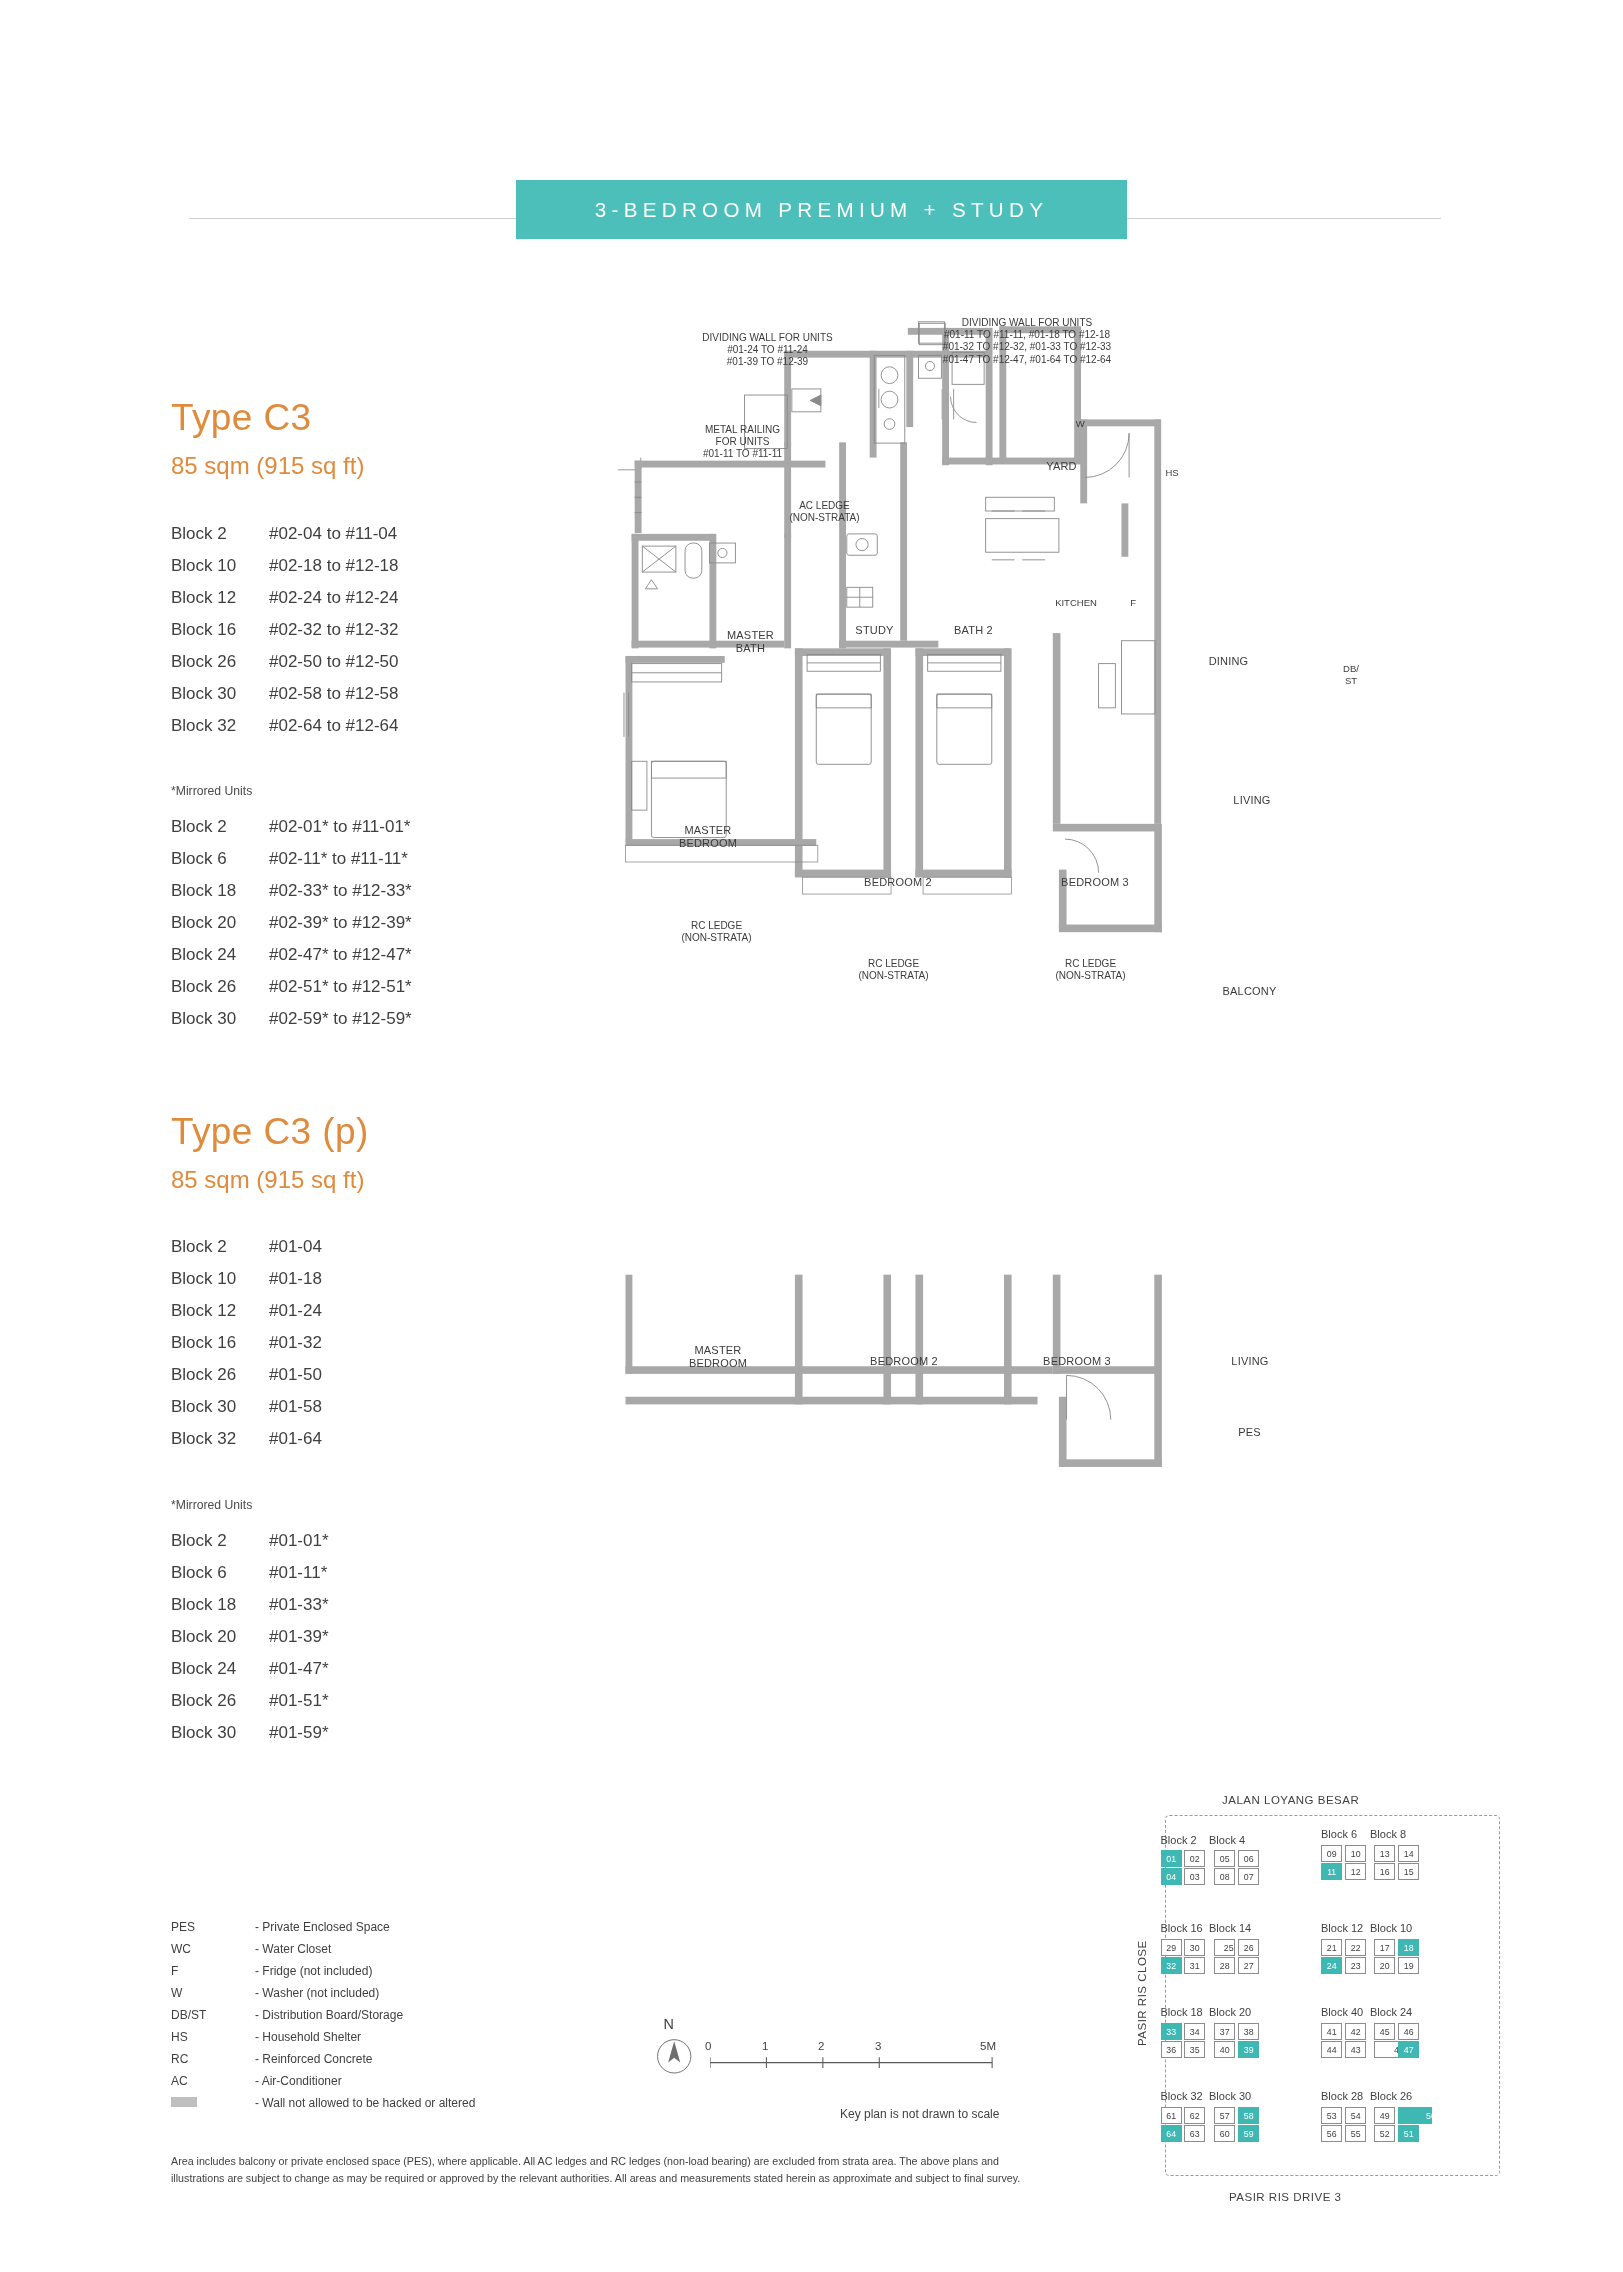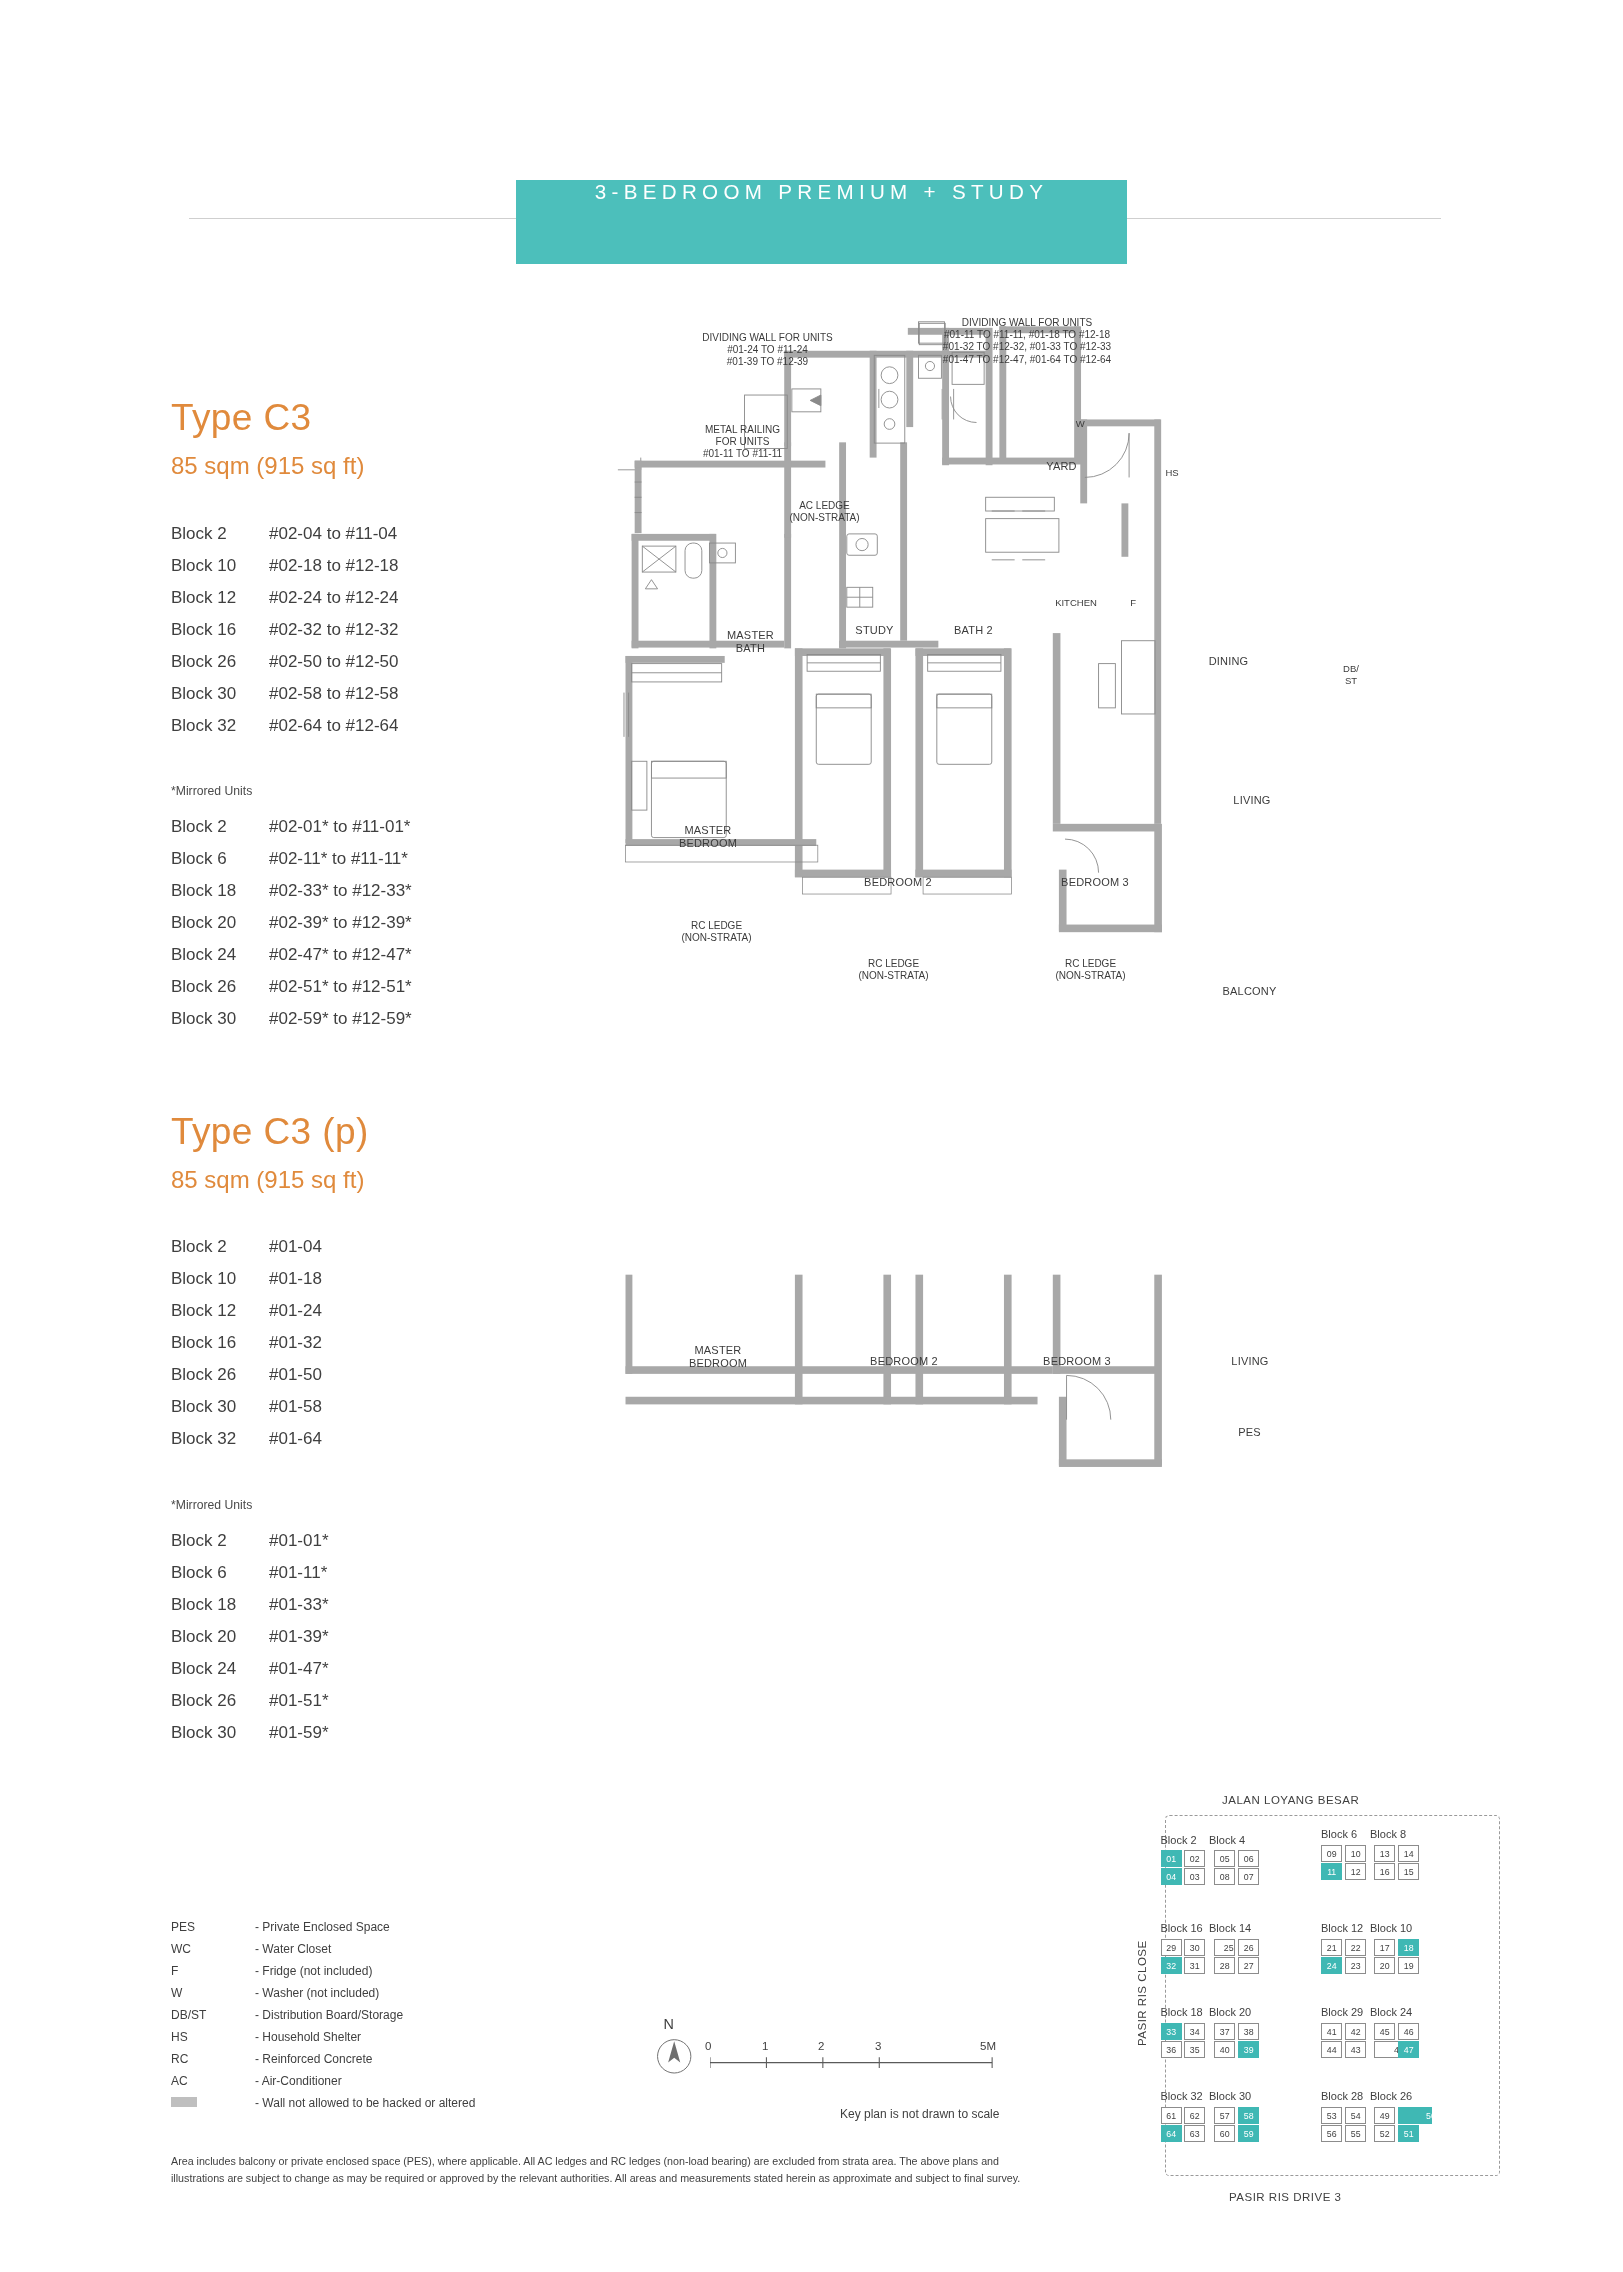--- a/index.html
+++ b/index.html
@@ -11,22 +11,22 @@
     position:relative;
     overflow:hidden;
   }
   .page{position:absolute;inset:0;}
 
   
   .hdr-rule{
     position:absolute;top:218px;left:189px;width:1252px;height:0.8px;background:#cfcfcf;
   }
   .hdr-band{
-    position:absolute;left:516px;top:180px;width:611px;height:84px;
-    background:#4cbfbb;display:flex;justify-content:center;
+    position:absolute;left:516px;top:180px;width:611px;height:59px;
+    background:#4cbfbb;display:flex;align-items:center;justify-content:center;
   }
   .hdr-band span{
     color:#ffffff;font-size:20.6px;letter-spacing:5.3px;font-weight:500;
   }
 
   
   .type-title{
     position:absolute;color:#e08a3c;font-size:37px;font-weight:400;letter-spacing:0.4px;
     font-family:"Liberation Sans", sans-serif;
   }
@@ -541,21 +541,21 @@
         <div class="kp-blk" style="left: 30.5px; top: 212px;">Block 18</div>
         <div class="kp-blk" style="left: 79px; top: 212px;">Block 20</div>
         <div class="kp-cell hl" style="left: 30.5px; top: 229px;">33</div>
         <div class="kp-cell" style="left: 54px; top: 229px;">34</div>
         <div class="kp-cell" style="left: 84px; top: 229px;">37</div>
         <div class="kp-cell" style="left: 108px; top: 229px;">38</div>
         <div class="kp-cell" style="left: 30.5px; top: 247px;">36</div>
         <div class="kp-cell" style="left: 54px; top: 247px;">35</div>
         <div class="kp-cell" style="left: 84px; top: 247px;">40</div>
         <div class="kp-cell hl" style="left: 108px; top: 247px;">39</div>
-        <div class="kp-blk" style="left: 191px; top: 212px;">Block 29</div>
+        <div class="kp-blk" style="left: 191px; top: 212px;">Block 40</div>
         <div class="kp-blk" style="left: 240px; top: 212px;">Block 24</div>
         <div class="kp-cell" style="left: 191px; top: 229px;">41</div>
         <div class="kp-cell" style="left: 215px; top: 229px;">42</div>
         <div class="kp-cell" style="left: 244px; top: 229px;">45</div>
         <div class="kp-cell" style="left: 268px; top: 229px;">46</div>
         <div class="kp-cell" style="left: 191px; top: 247px;">44</div>
         <div class="kp-cell" style="left: 215px; top: 247px;">43</div>
         <div class="kp-cell" style="left: 244px; top: 247px; padding-left: 24px;">48</div>
         <div class="kp-cell hl" style="left: 268px; top: 247px;">47</div>
         <div class="kp-blk" style="left: 30.5px; top: 296px;">Block 32</div>

